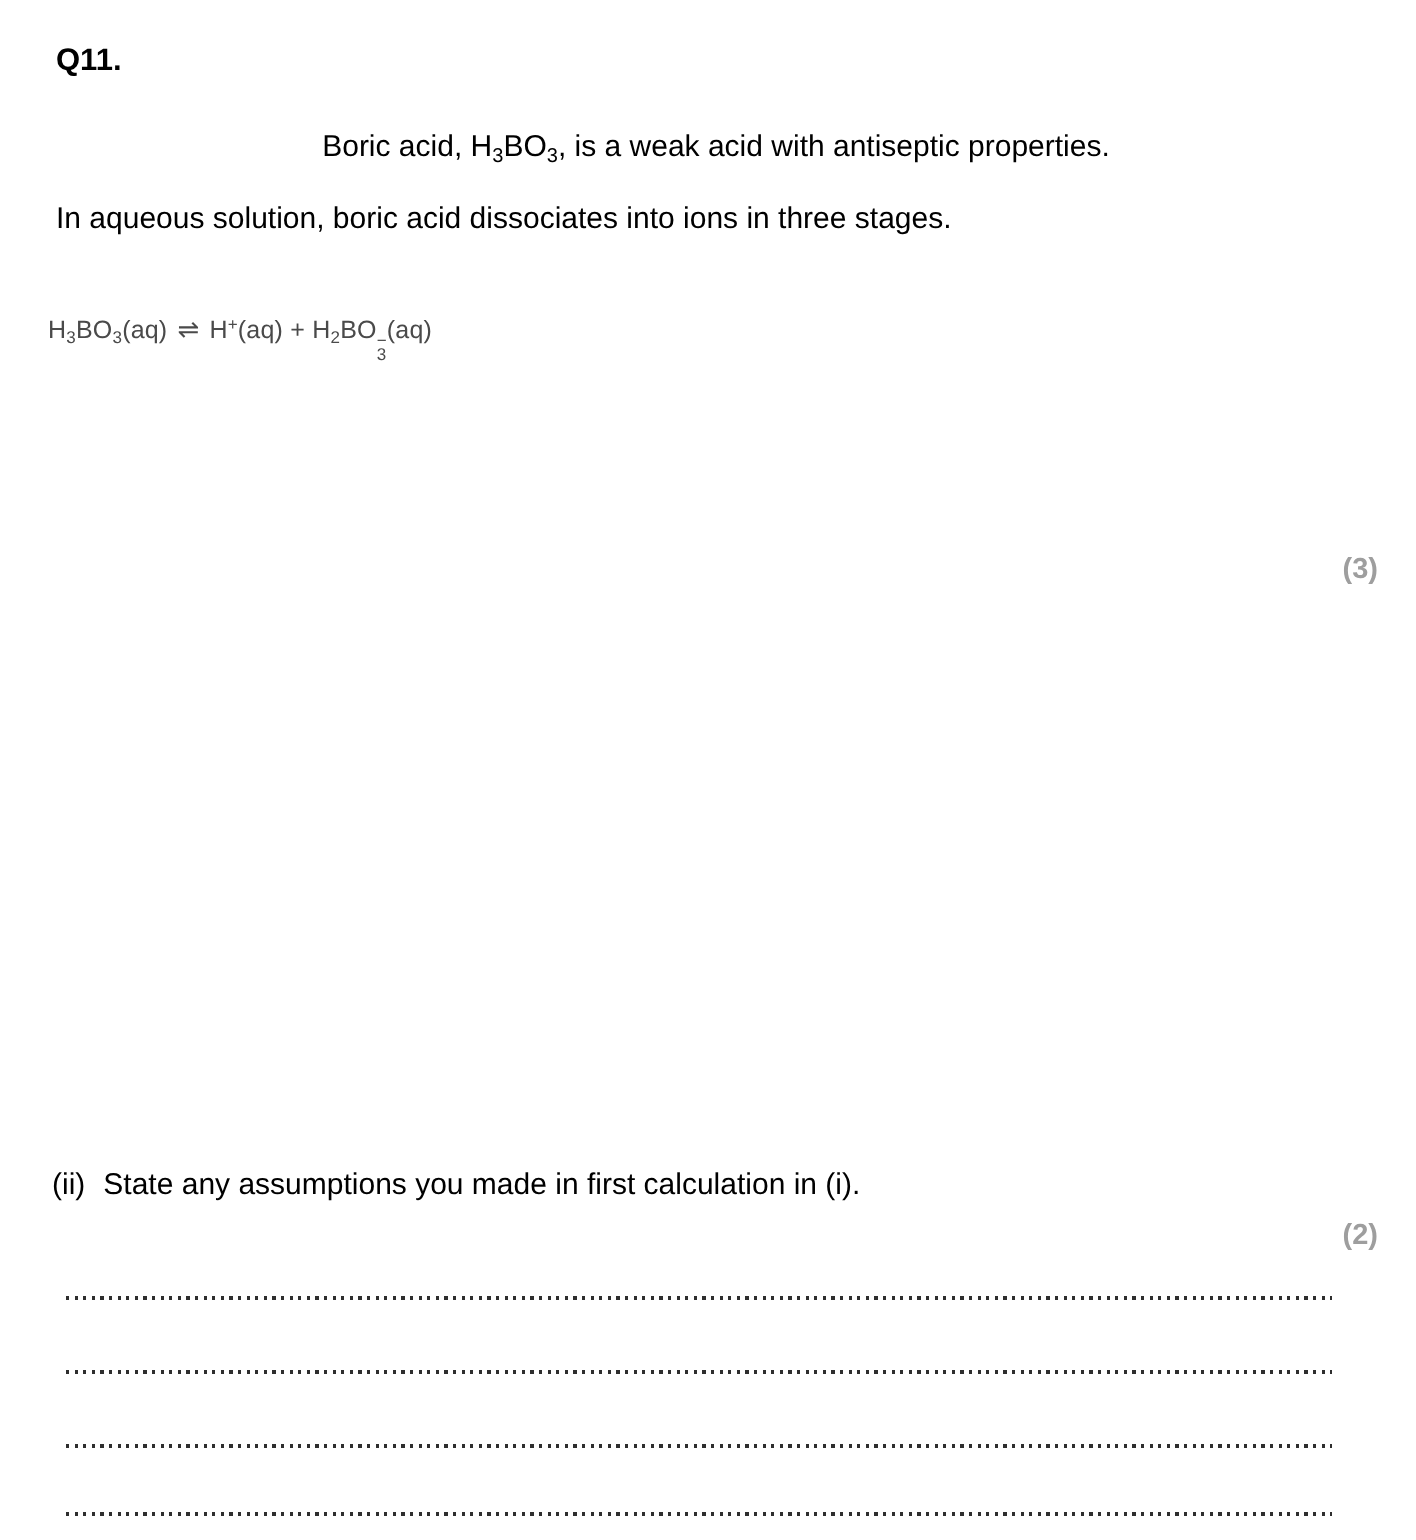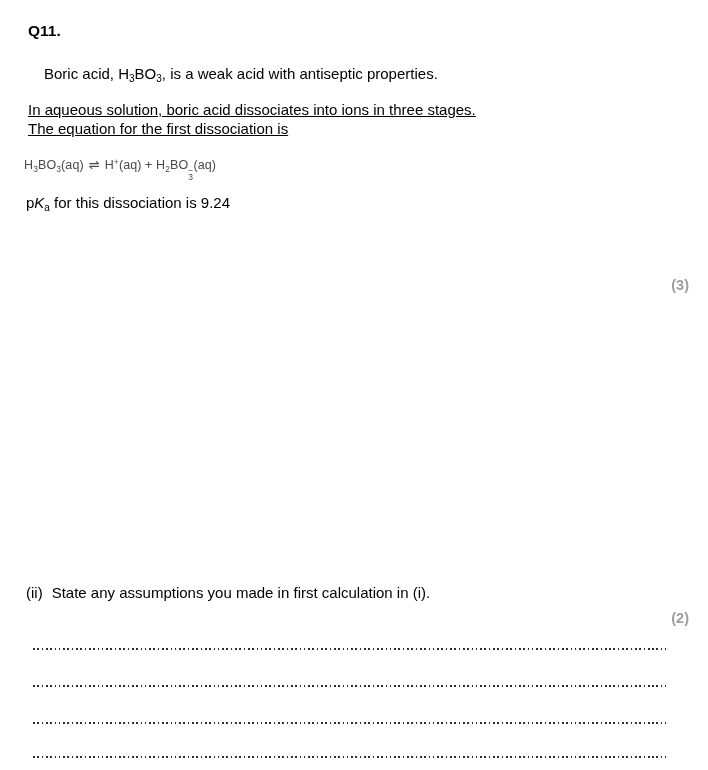--- a/index.html
+++ b/index.html
@@ -17,22 +17,22 @@
     background:var(--bg);
     font-family:"Liberation Sans","DejaVu Sans",sans-serif;
     font-size:15px;
     color:var(--text);
     overflow:hidden;
   }
   .abs{position:absolute;}
 
   #q-number{left:28px;top:22px;font-weight:bold;font-size:15.5px;}
 
-  #intro-line{left:44px;top:64px;width:660px;line-height:19px;}
-  #context{left:28px;top:101px;width:660px;line-height:18.5px;text-decoration:underline;}
+  #intro-line{left:28px;top:64px;width:660px;line-height:19px;text-align:center;}
+  #context{left:28px;top:101px;width:660px;line-height:18.5px;}
 
   
   .sb{font-size:10px;vertical-align:-3px;letter-spacing:0;}
   .sp{font-size:10px;vertical-align:5px;}
   .it{font-style:italic;}
 
   
   #equation{
     left:0;top:157px;width:708px;
     text-align:left;
@@ -71,28 +71,27 @@
 </style>
 </head>
 <body>
 
 <div id="page">
 
   <div class="abs" id="q-number">Q11.</div>
 
   <div class="abs" id="intro-line"><span>Boric acid, H</span><span class="sb">3</span><span>BO</span><span class="sb">3</span><span>, is a weak acid with antiseptic properties.</span></div>
 
-  <div class="abs" id="context"><span>In aqueous solution, boric acid dissociates into ions in three stages.</span><br><span>The equation for the first dissociation is</span></div>
+  <div class="abs" id="context"><span>In aqueous solution, boric acid dissociates into ions in three stages.</span><br></div>
 
   <div class="abs" id="equation"><span>H</span><span class="esb">3</span><span>BO</span><span class="esb">3</span><span>(aq)</span><span class="arrow">⇌</span><span>H</span><span class="esp">+</span><span>(aq) + H</span><span class="esb">2</span><span>BO</span><span class="stack">
         <span>−</span>
         <span>3</span>
       </span><span>(aq)</span></div>
 
-  <div class="abs" id="pka-line"><span>p</span><span class="it">K</span><span class="sb">a</span><span> for this dissociation is 9.24</span></div>
 
 
   <div class="marks" id="marks-i">(3)</div>
 
   <div class="abs" id="part-ii"><span class="part-label">(ii)</span><span>State any assumptions you made in first calculation in (i).</span></div>
 
   <div class="marks" id="marks-ii">(2)</div>
 
   <div id="answer-lines">
       <div class="answer-line" style="top: 648px;"></div>

